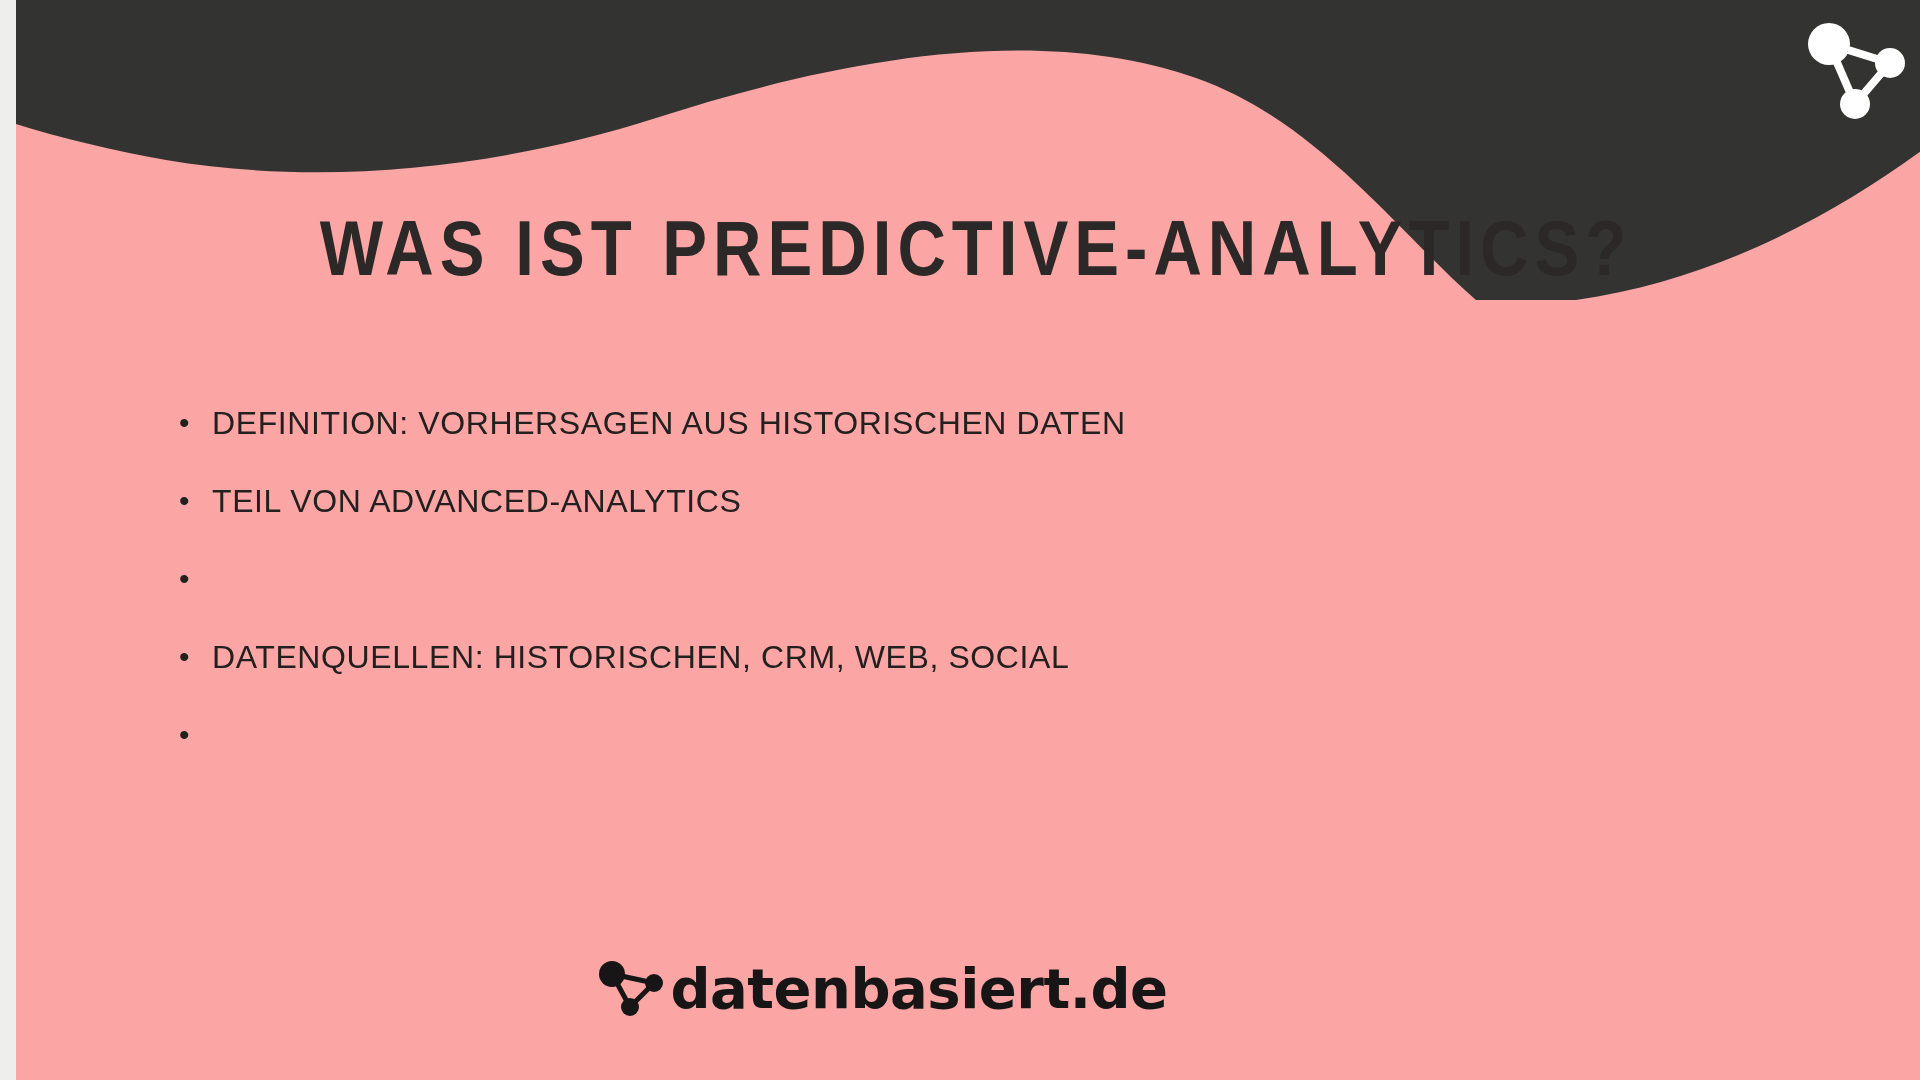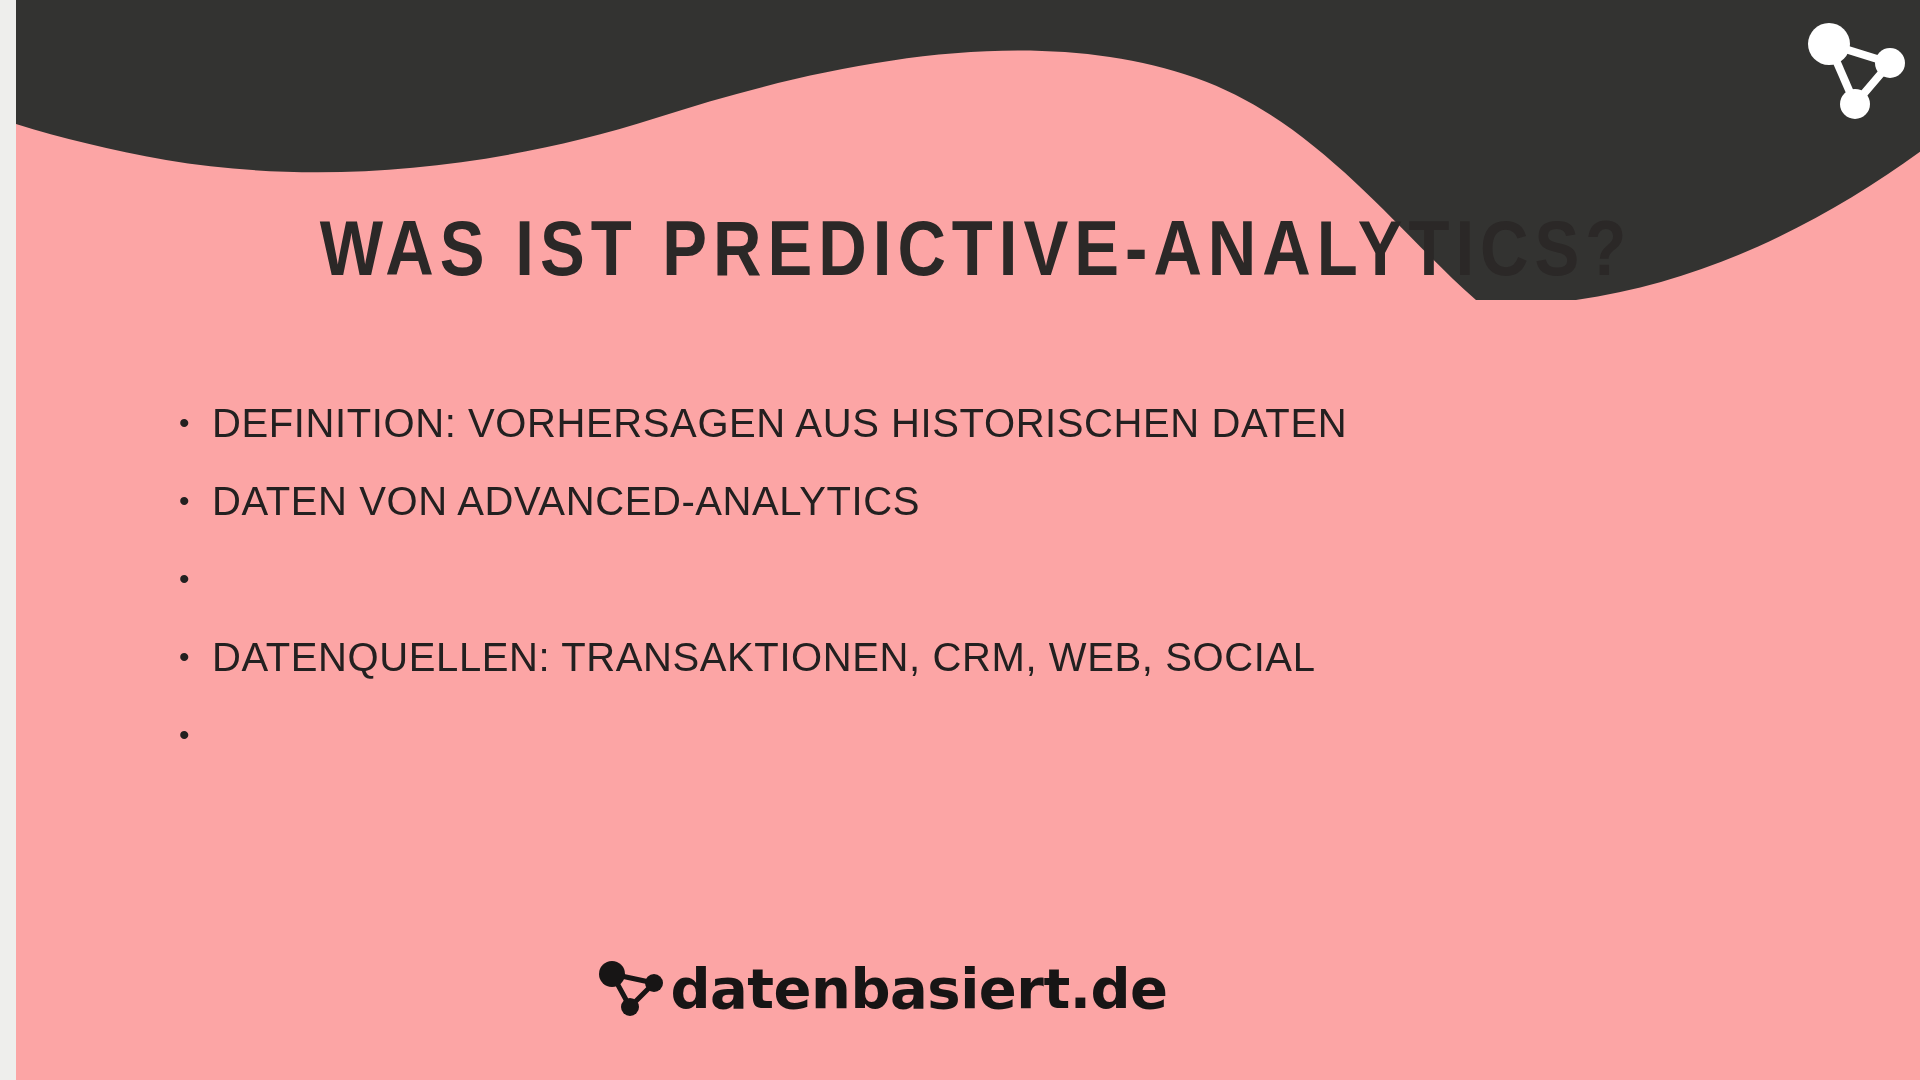--- a/index.html
+++ b/index.html
@@ -84,21 +84,21 @@
     width: 36px;
     flex: 0 0 36px;
     font-size: 30px;
     line-height: 46px;
     color: #232020;
     text-align: left;
     padding-left: 3px;
   }
 
   .bullet-text {
-    font-size: 40px;
+    font-size: 32px;
     line-height: 46px;
     font-weight: 500;
     letter-spacing: 0.6px;
     color: #232020;
     font-family: "Liberation Sans", sans-serif;
     white-space: nowrap;
     text-align: right;
   }
 
   
@@ -150,28 +150,28 @@
 
   <h1 id="title">WAS IST PREDICTIVE-ANALYTICS?</h1>
 
   <ul id="bullet-list">
     <li class="bullet-row">
       <span class="bullet-dot">•</span>
       <span class="bullet-text">DEFINITION: VORHERSAGEN AUS HISTORISCHEN DATEN</span>
     </li>
     <li class="bullet-row">
       <span class="bullet-dot">•</span>
-      <span class="bullet-text">DATEN VON ADVANCED-ANALYTICS</span>
+      <span class="bullet-text">TEIL VON ADVANCED-ANALYTICS</span>
     </li>
     <li class="bullet-row">
       <span class="bullet-dot">•</span>
     </li>
     <li class="bullet-row">
       <span class="bullet-dot">•</span>
-      <span class="bullet-text">DATENQUELLEN: TRANSAKTIONEN, CRM, WEB, SOCIAL</span>
+      <span class="bullet-text">DATENQUELLEN: HISTORISCHEN, CRM, WEB, SOCIAL</span>
     </li>
     <li class="bullet-row">
       <span class="bullet-dot">•</span>
     </li>
   </ul>
 
   <div id="footer-brand">
     <span id="footer-logo-mark">
       <svg viewBox="0 0 74 62" aria-hidden="true">
         <line x1="16" y1="16" x2="58" y2="25" stroke="#171515" stroke-width="5" stroke-linecap="round"></line>

